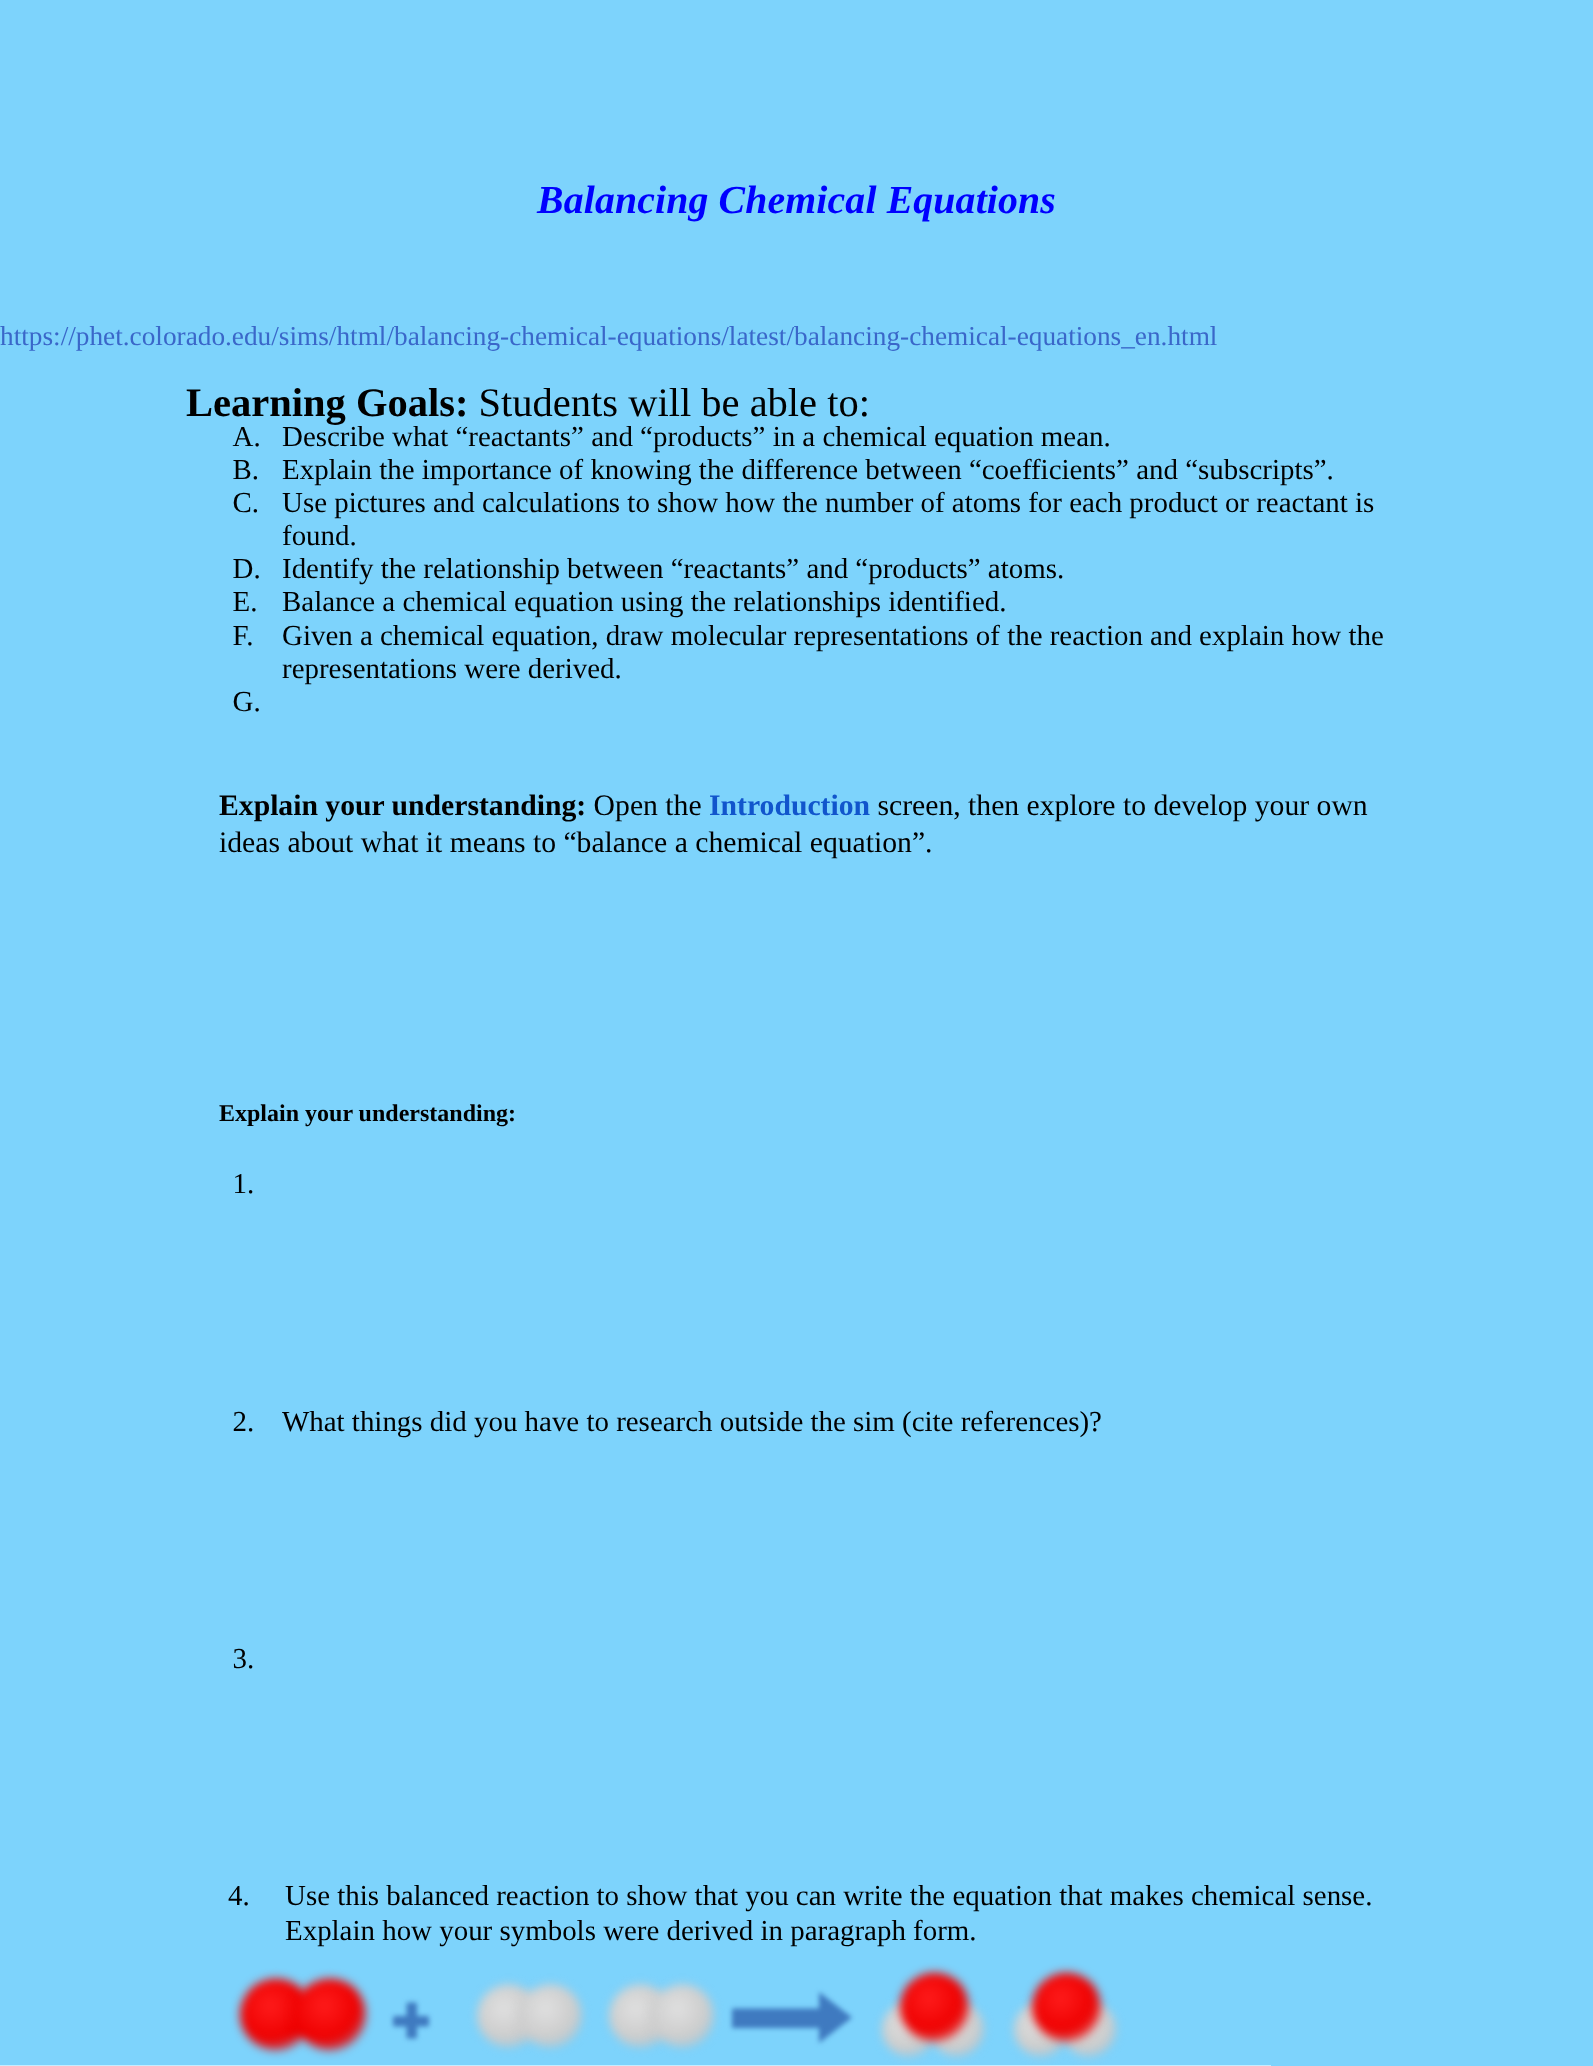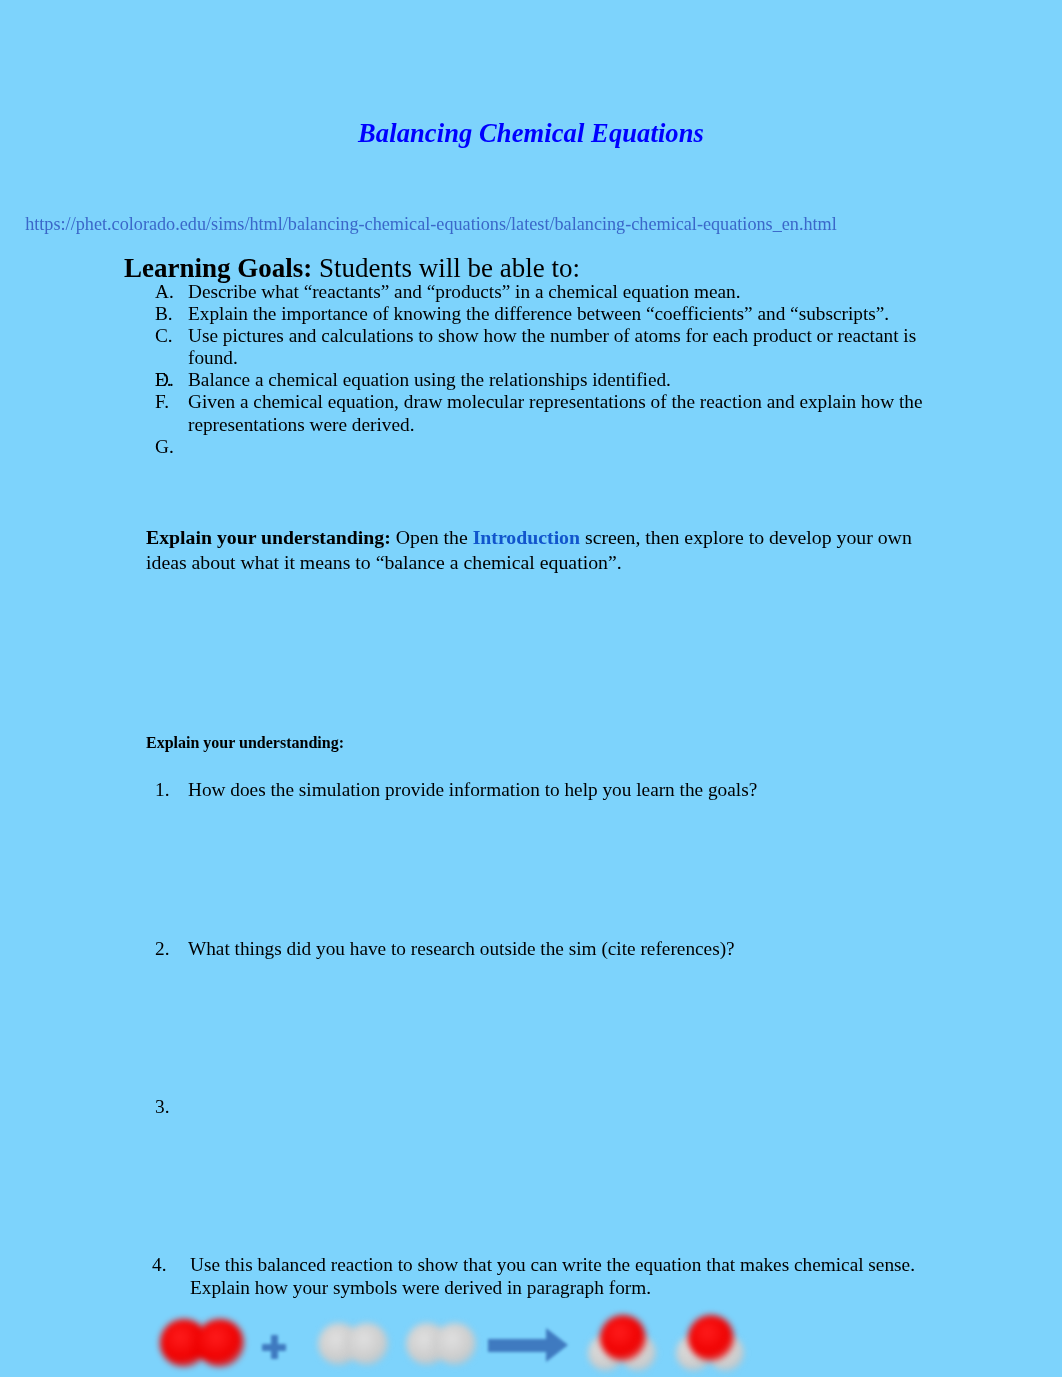--- a/index.html
+++ b/index.html
@@ -48,21 +48,20 @@
   .intro .emph {
     font-weight: bold;
     font-style: italic;
     color: #0000ff;
   }
   .url-line {
     position: absolute;
     left: 0;
     top: 212px;
     width: 862px;
-    text-align: center;
     font-size: 18.2px;
     color: #3a67c9;
     line-height: 25px;
   }
 
   
   .lg-head {
     position: absolute;
     left: 124px;
     top: 255px;
@@ -223,20 +222,21 @@
     <div class="li">
       <span class="marker">B.</span>
       <span>Explain the importance of knowing the difference between “coefficients” and “subscripts”.</span>
     </div>
     <div class="li">
       <span class="marker">C.</span>
       <span>Use pictures and calculations to show how the number of atoms for each product or reactant is found.</span>
     </div>
     <div class="li">
       <span class="marker">D.</span>
+      <span>Identify the relationship between “reactants” and “products” atoms.</span>
     </div>
     <div class="li">
       <span class="marker">E.</span>
       <span>Balance a chemical equation using the relationships identified.</span>
     </div>
     <div class="li">
       <span class="marker">F.</span>
       <span>Given a chemical equation, draw molecular representations of the reaction and explain how the representations were derived.</span>
     </div>
     <div class="li">
@@ -246,21 +246,20 @@
 
   <div class="develop">
     <span class="lead">Explain your understanding:</span><span> Open the </span><span class="link-blue">Introduction</span><span> screen, then explore to develop your own ideas about what it means to “balance a chemical equation”.</span>
   </div>
 
   <div class="explain-head">Explain your understanding:</div>
 
   <div class="num-item q1">
     <div class="row">
       <span class="marker">1.</span>
-      <span>How does the simulation provide information to help you learn the goals?</span>
     </div>
   </div>
 
   <div class="num-item q2">
     <div class="row">
       <span class="marker">2.</span>
       <span>What things did you have to research outside the sim (cite references)?</span>
     </div>
   </div>
 

